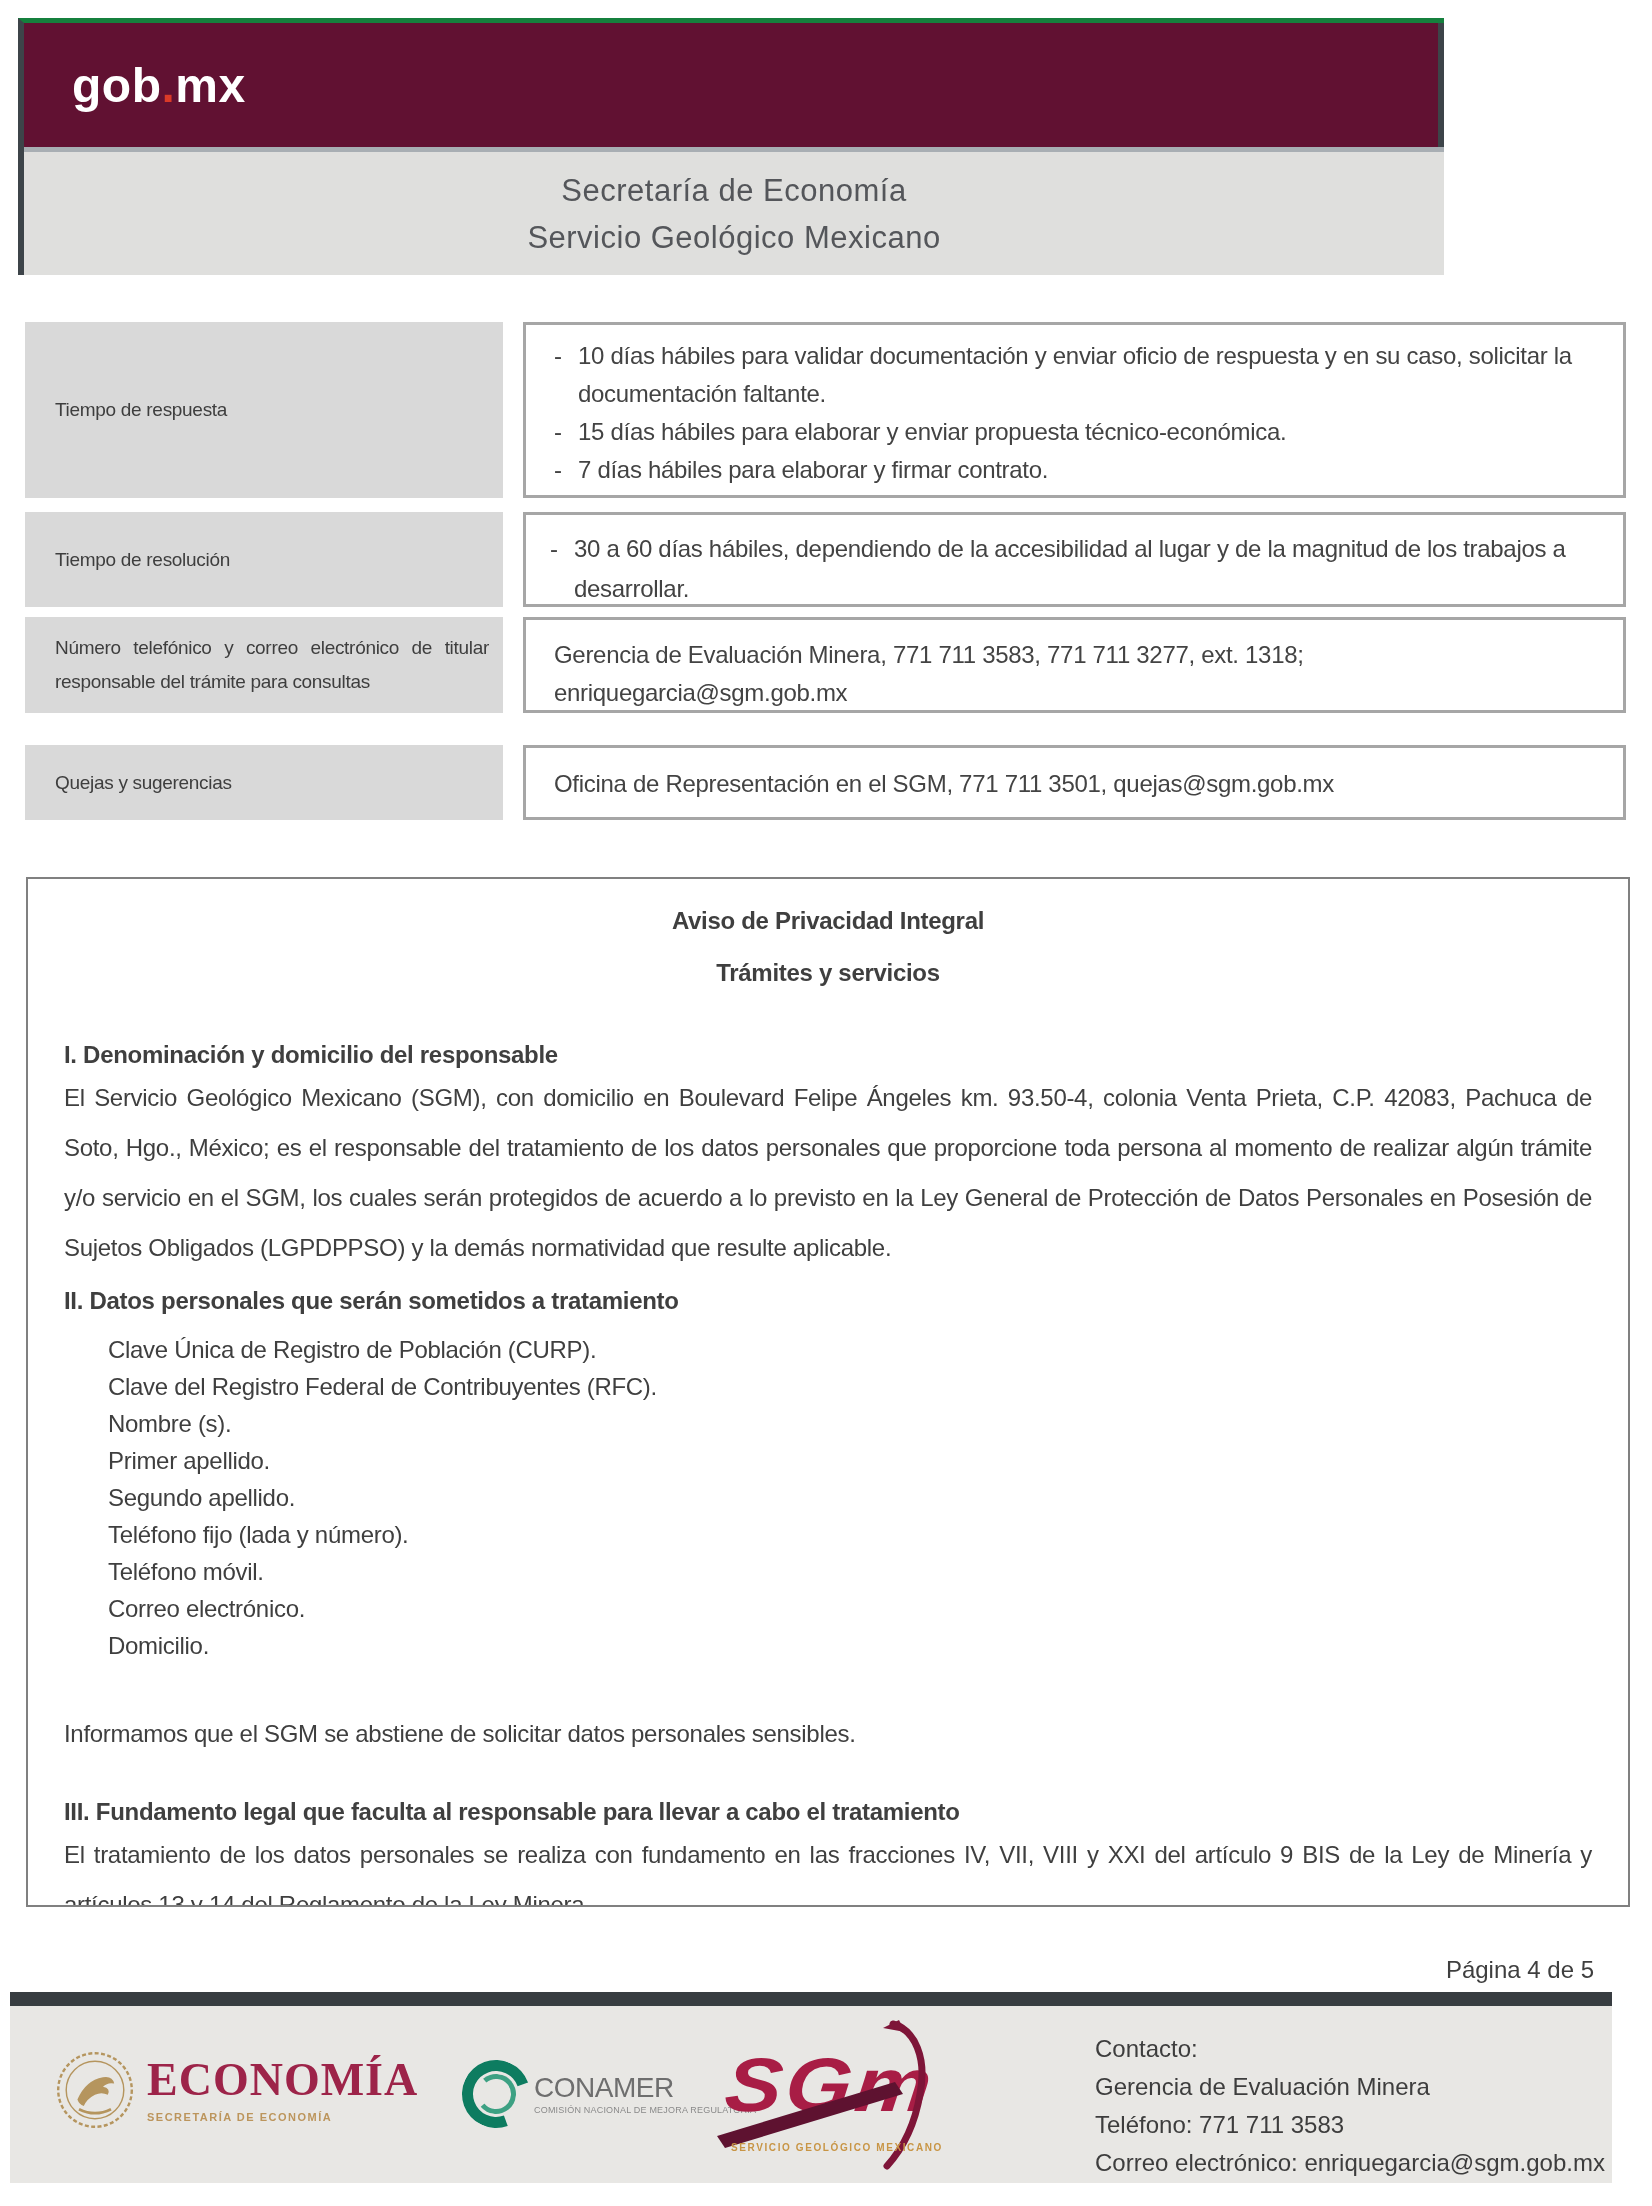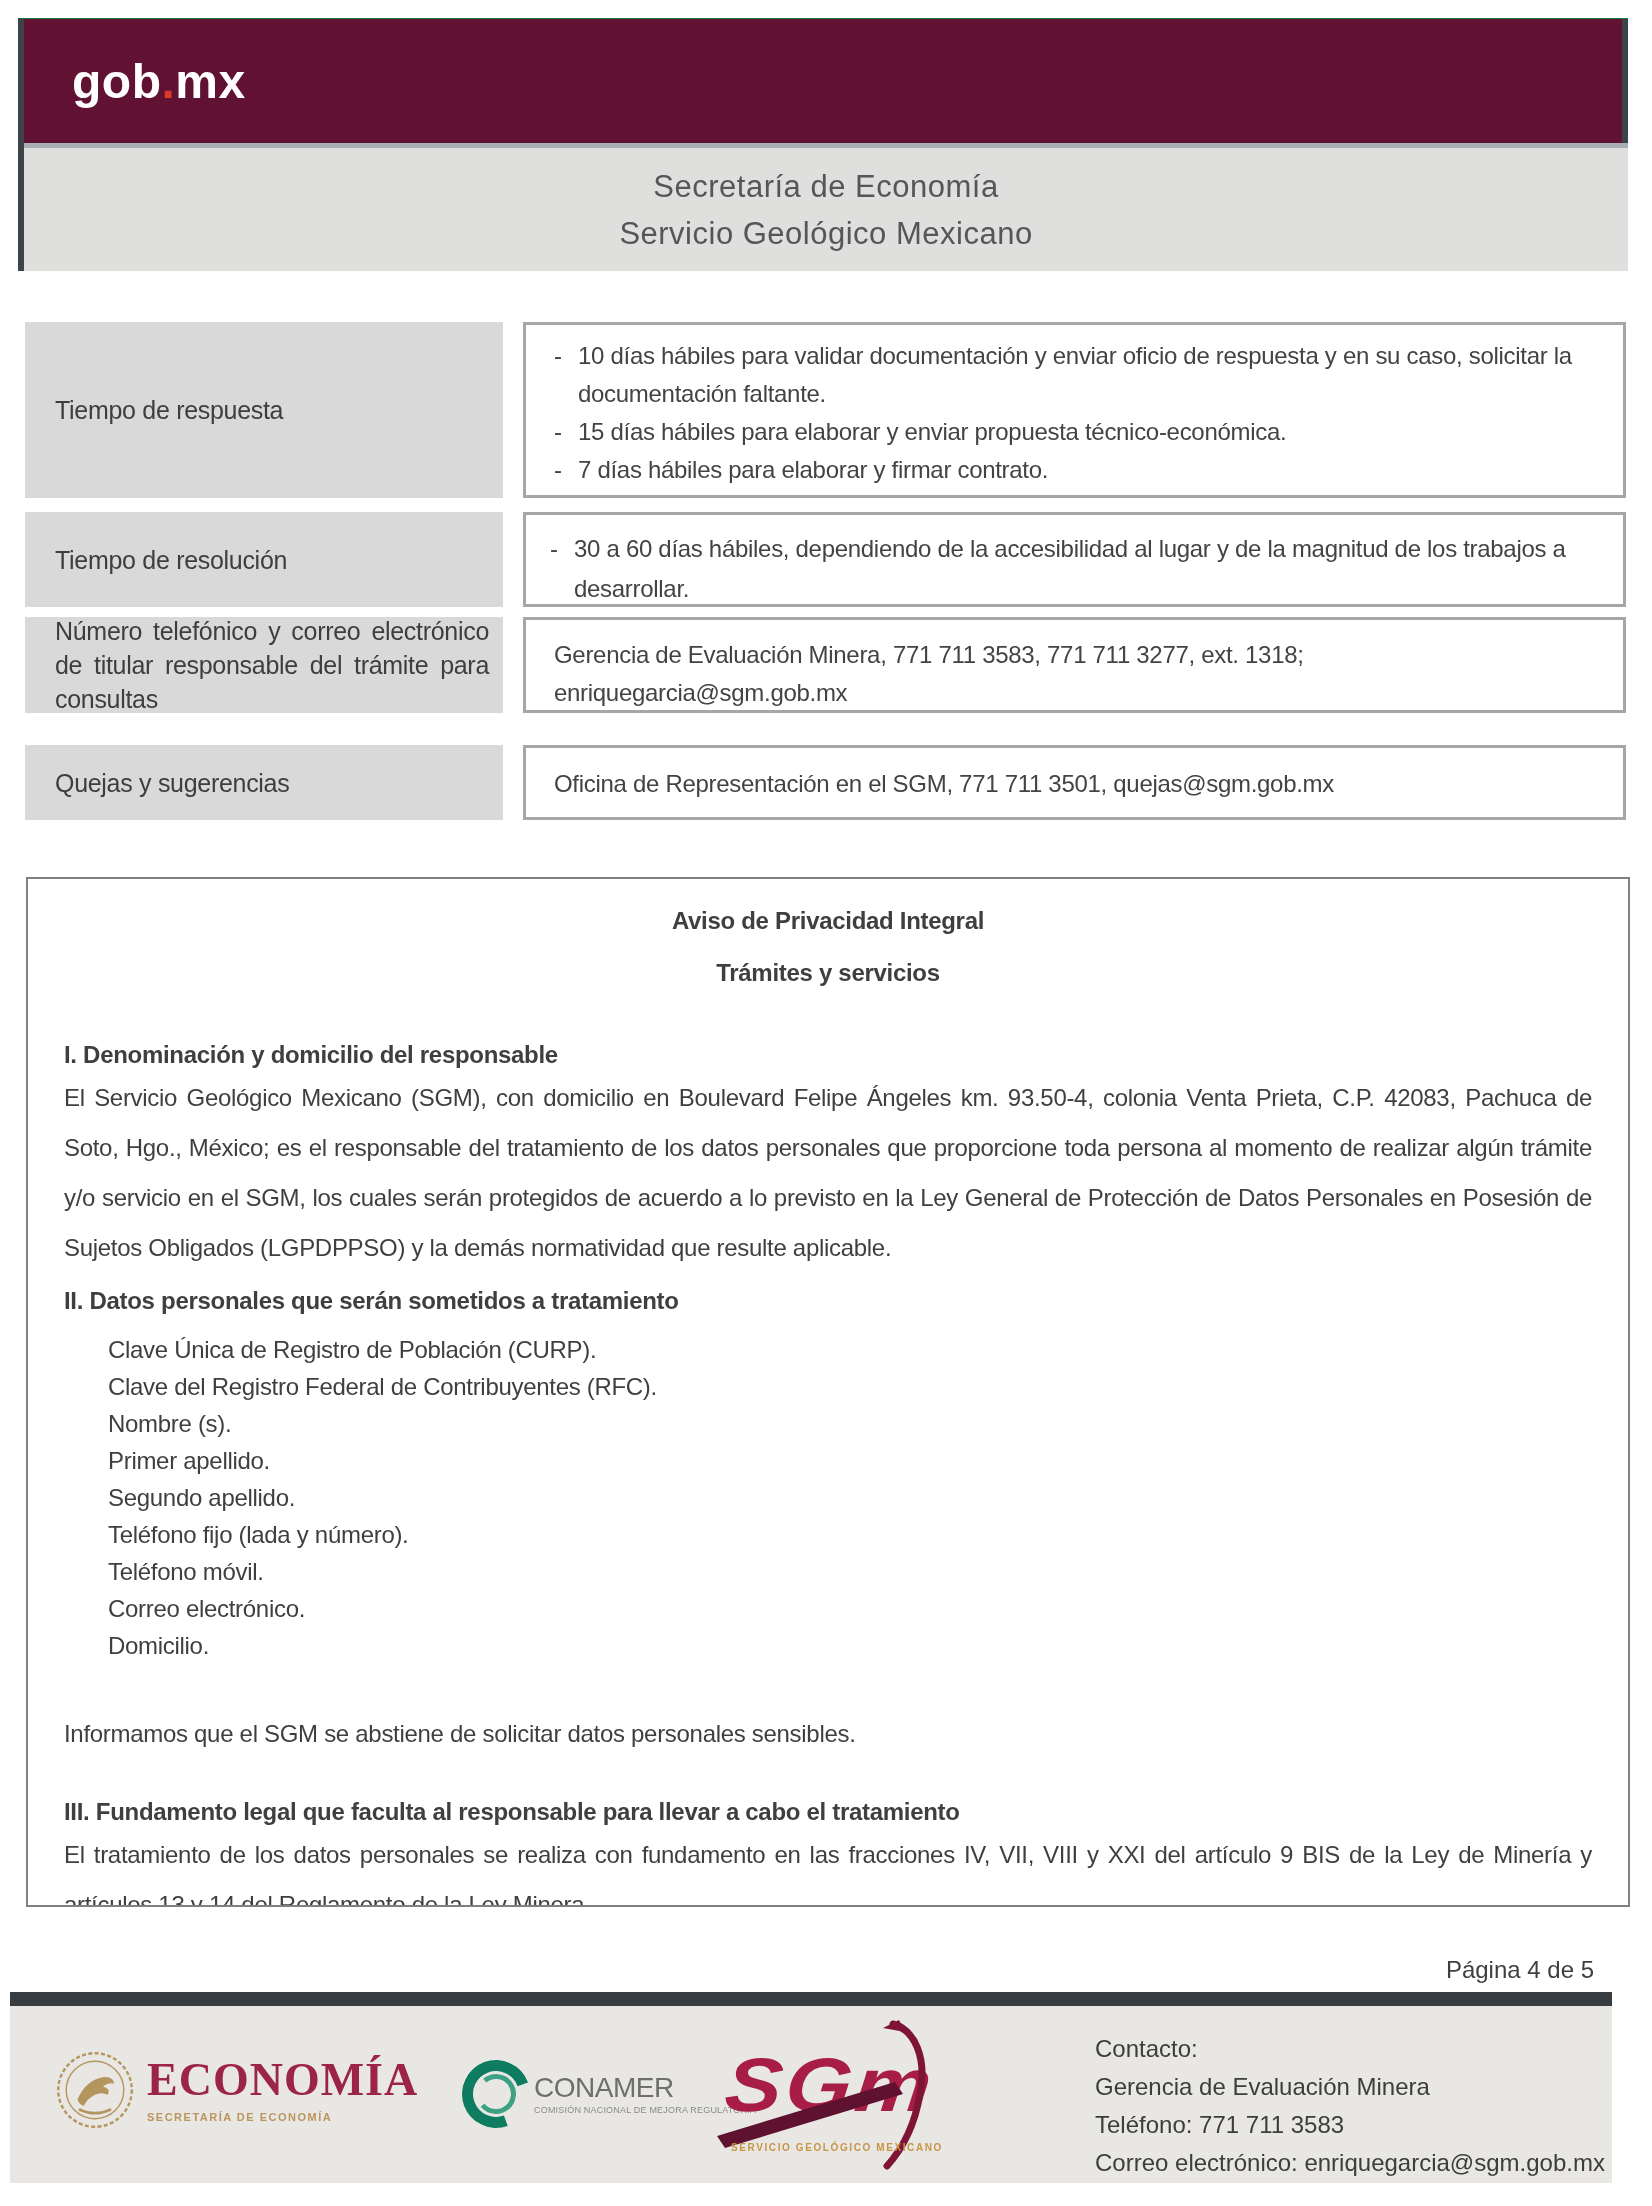--- a/index.html
+++ b/index.html
@@ -3,22 +3,22 @@
 <meta charset="utf-8">
 <style>
   html,body{margin:0;padding:0;background:#ffffff;}
   .page{
     position:relative;width:1652px;height:2206px;background:#ffffff;
     font-family:"Liberation Sans", sans-serif;color:#3f3f3f;overflow:hidden;
   }
 
   
   .gobmx-header{
-    position:absolute;left:18px;top:18px;width:1610px;box-sizing:border-box;
-    border-top:1px solid #15803d;border-left:6px solid #3d4449;
+    position:absolute;left:18px;top:18px;width:1426px;box-sizing:border-box;
+    border-top:5px solid #15803d;border-left:6px solid #3d4449;
   }
   .gobmx-bar{
     height:124px;background:#611132;box-sizing:border-box;
     border-right:6px solid #3d4449;display:flex;align-items:center;
   }
   .gobmx-logo{padding-left:48px;font-size:48px;font-weight:bold;color:#ffffff;letter-spacing:0.5px;}
   .gobmx-logo .dot{color:#da3a28;}
   .silver-line{height:5px;background:#a8aeb3;}
   .dep-bar{
     height:123px;background:#dfdfdd;box-sizing:border-box;padding-top:15px;
@@ -28,21 +28,21 @@
   
   .info-table{position:absolute;left:25px;top:322px;width:1601px;font-size:24px;letter-spacing:-0.3px;}
   .trow{display:flex;}
   .trow.r1{height:176px;margin-bottom:14px;}
   .trow.r2{height:95px;margin-bottom:10px;}
   .trow.r3{height:96px;margin-bottom:9px;}
   .trow.r4{height:75px;margin-top:32px;}
   .tlabel{
     width:478px;box-sizing:border-box;background:#d9d9d9;color:#3e3e3e;
     padding:0 14px 0 30px;display:flex;flex-direction:column;justify-content:center;
-    font-size:25px;line-height:34px;
+    font-size:19px;line-height:34px;
   }
   .r3 .tlabel{text-align:justify;}
   .tvalue{
     flex:1;margin-left:20px;box-sizing:border-box;border:3px solid #a6a6a6;background:#ffffff;
     color:#434343;overflow:hidden;
   }
   .r1 .tvalue{padding:12px 28px;line-height:38px;}
   .r2 .tvalue{padding:14px 24px;line-height:40px;}
   .r3 .tvalue{padding:16px 28px;line-height:38px;}
   .r4 .tvalue{padding:20px 28px;line-height:32px;}

